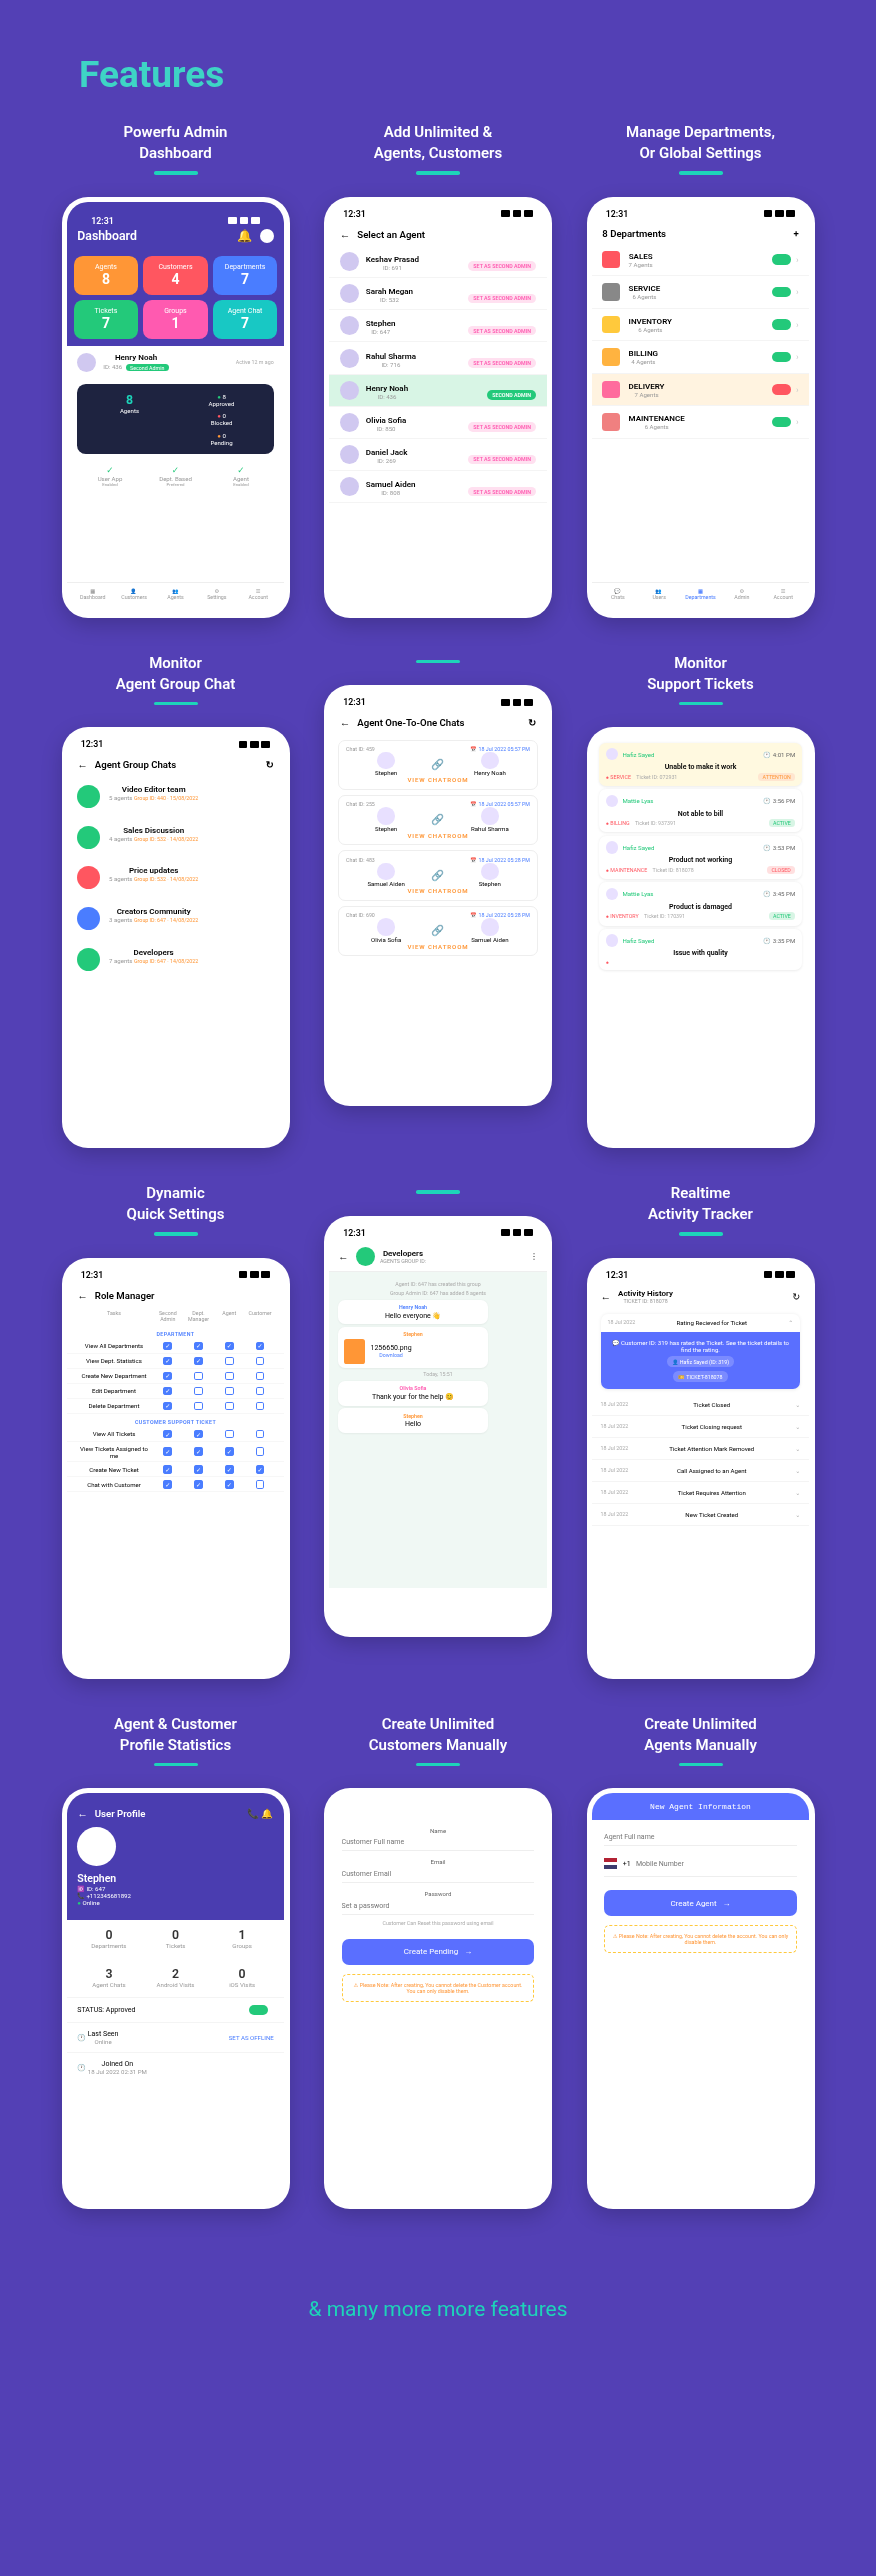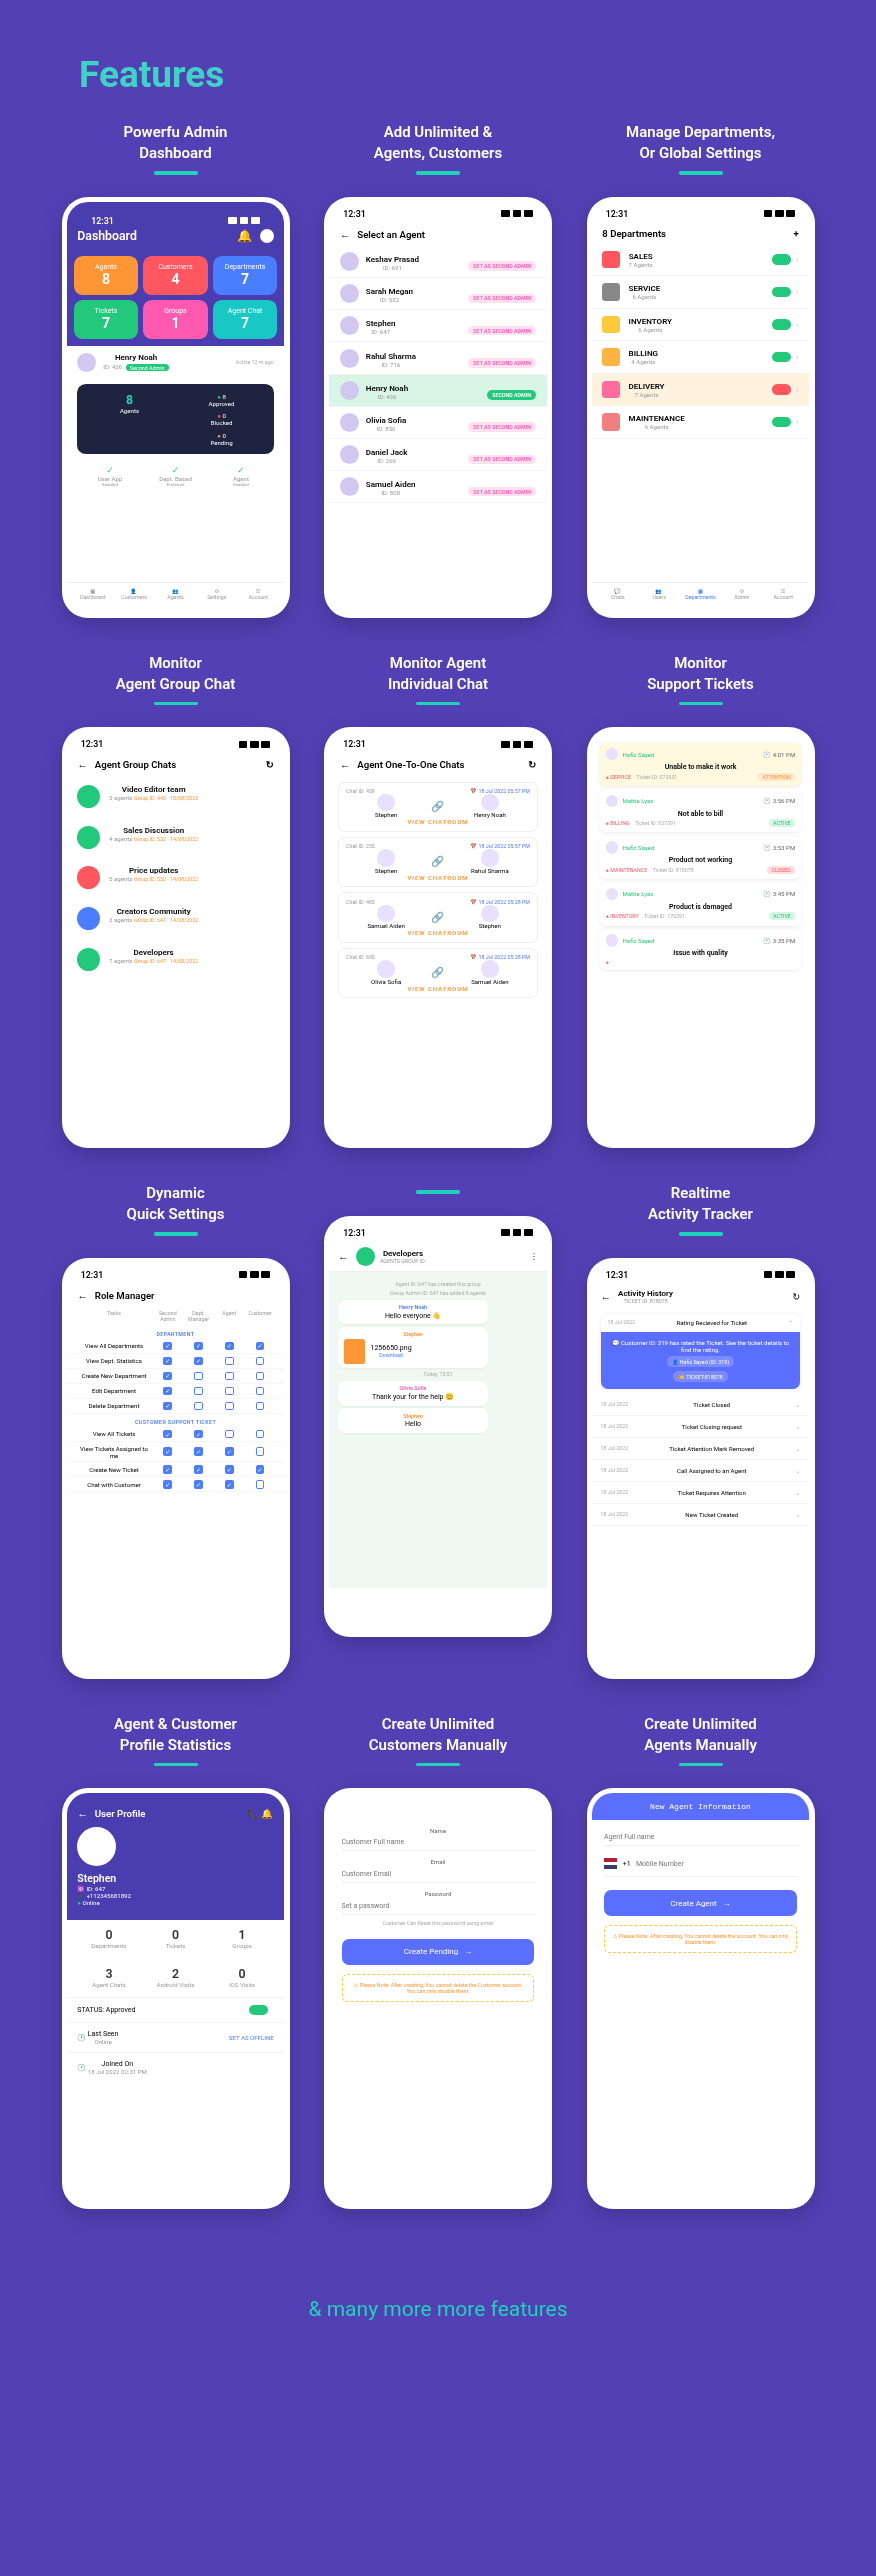--- a/index.html
+++ b/index.html
@@ -496,22 +496,20 @@
                 <div class="agent-name">Developers</div>
                 <div class="grp-sub">7 agents <span class="grp-meta">Group ID: 647 · 14/08/2022</span></div>
               </div>
             </div>
           </div>
   </div>
       </div>
 </div>
 
 <div class="card">
-  <div class="card-title">Monitor Agent
-Individual Chat</div>
   <div class="underline"></div>
   <div class="phone">
         <div class="phone-inner">
     <div class="status-bar">
             <span>12:31</span>
             <div class="status-icons">
               <span class="si"></span>
               <span class="si"></span>
               <span class="si"></span>
             </div>

